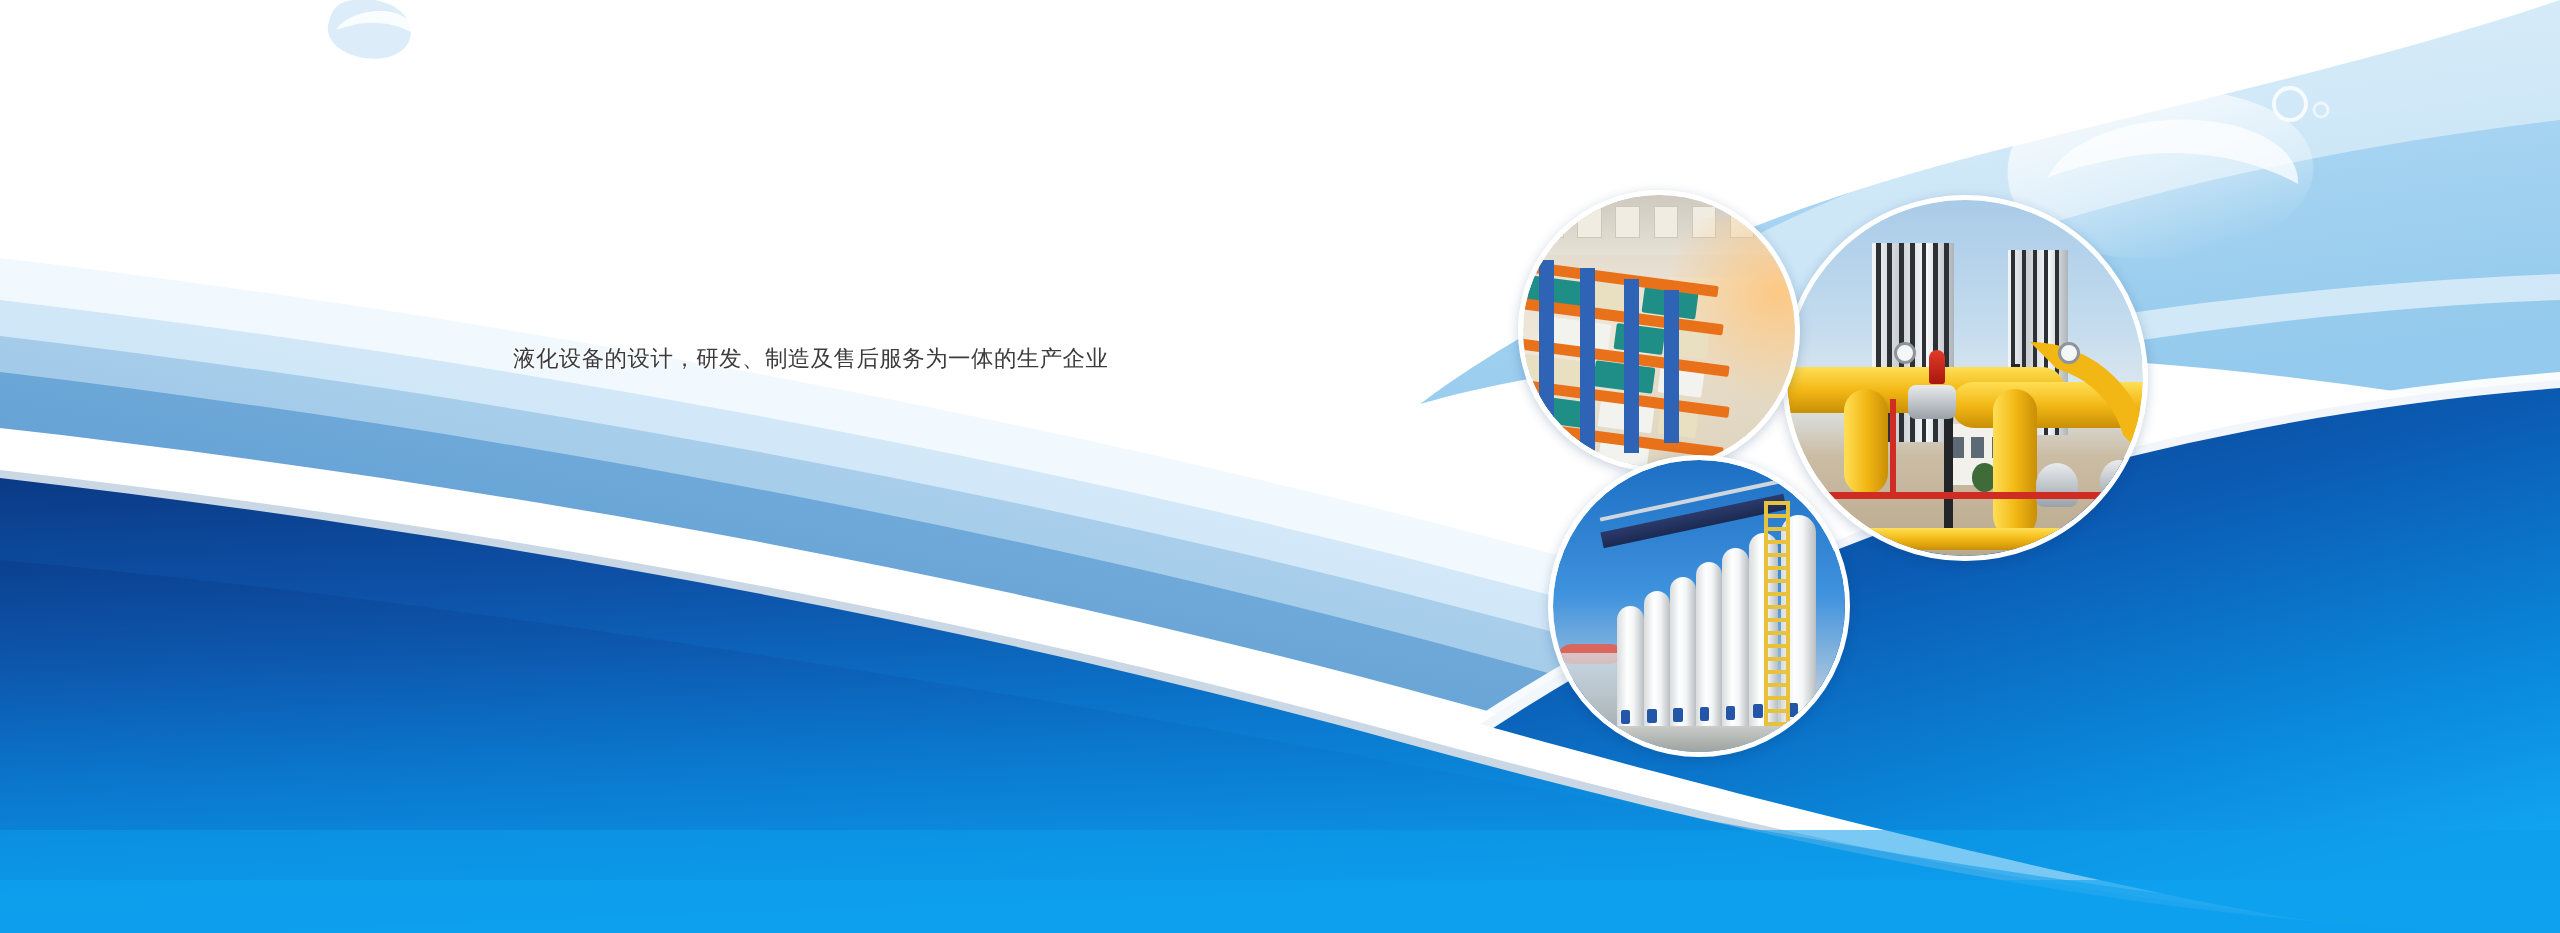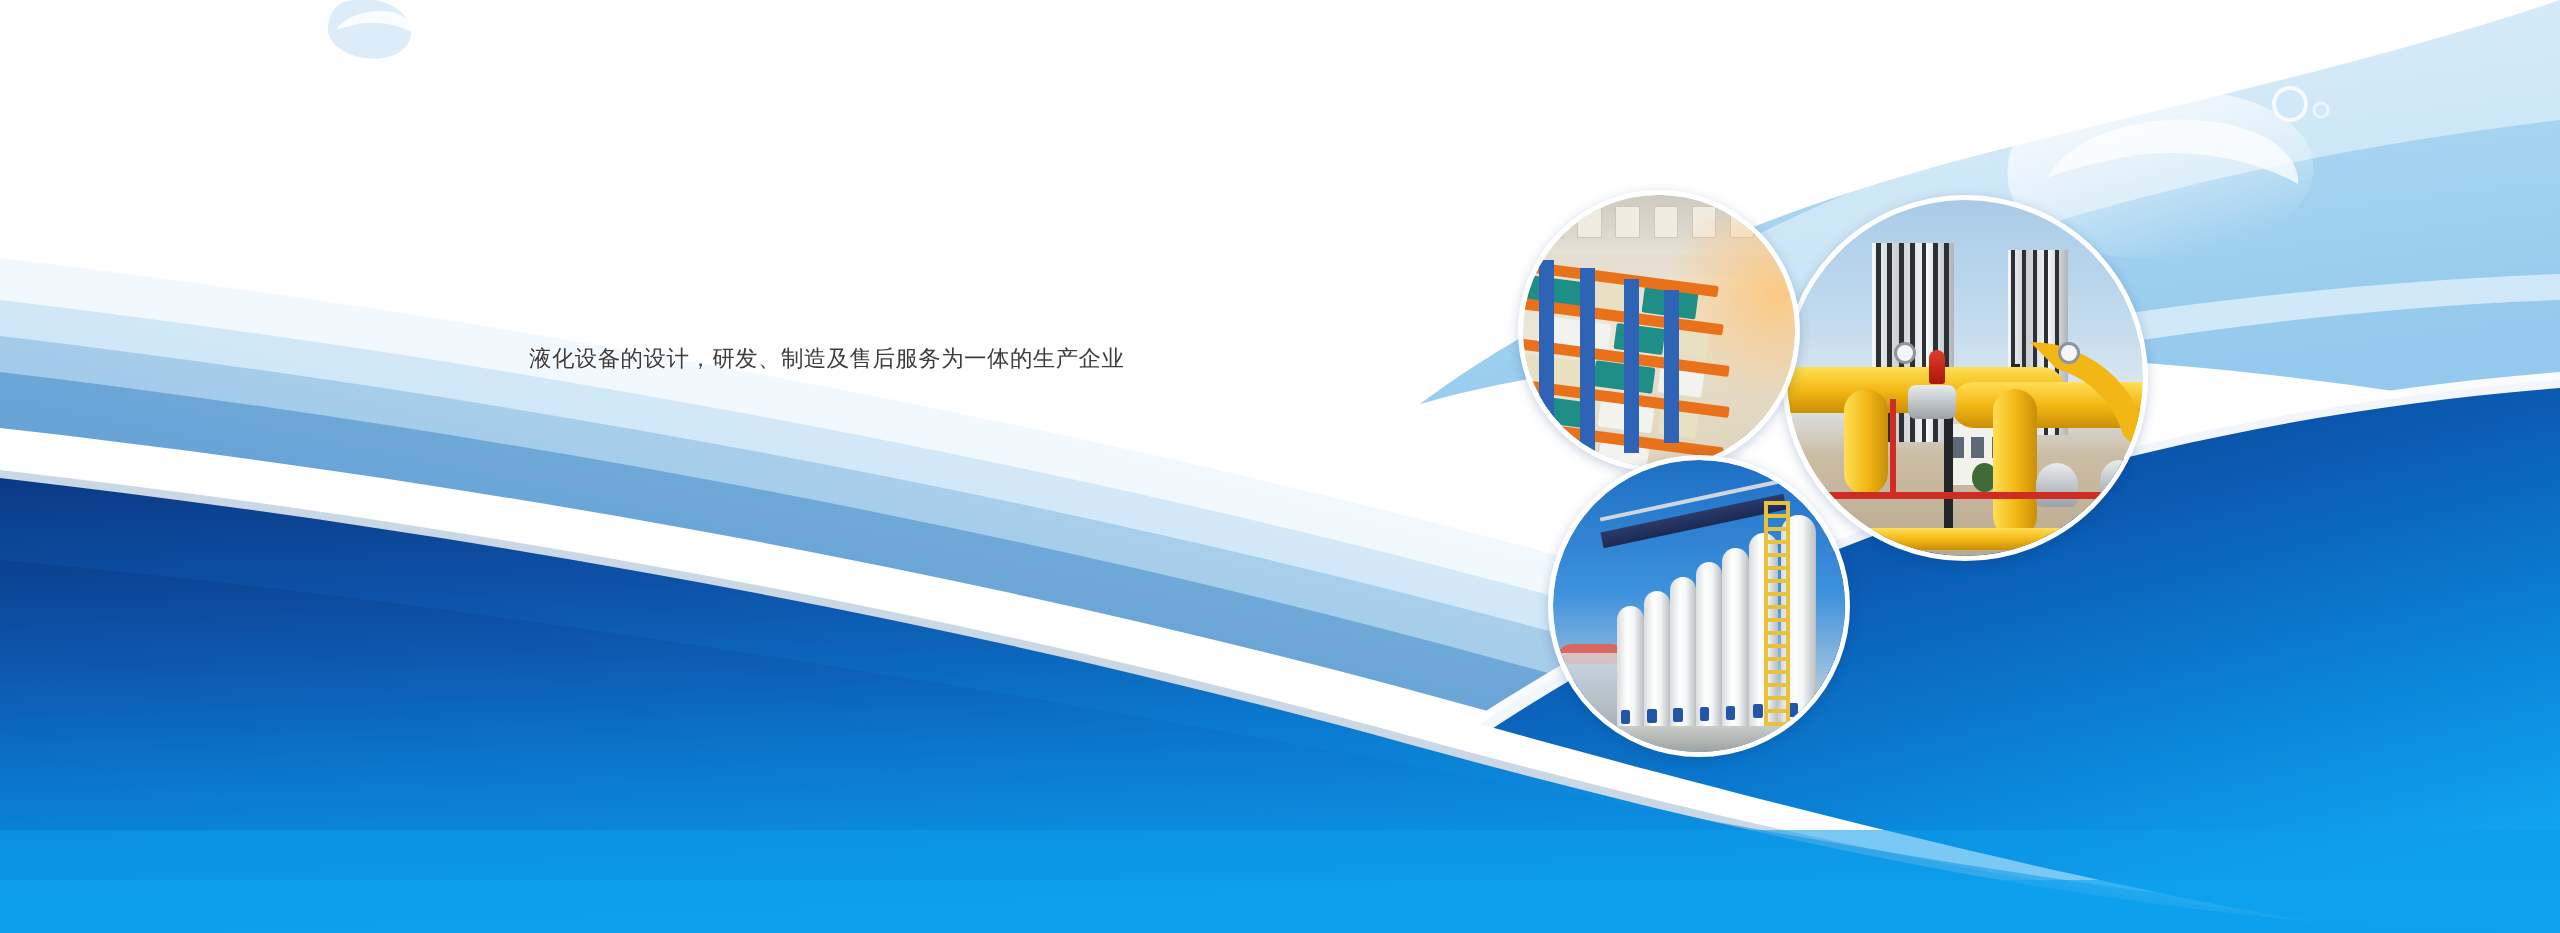--- a/index.html
+++ b/index.html
@@ -39,21 +39,21 @@
     line-height:33px;
     color:#3c3c3c;
     letter-spacing:.4px;
     max-width:980px;
     text-shadow:
       -1px 0 0 rgba(255,255,255,.9),
        1px 0 0 rgba(255,255,255,.9),
        0 -1px 0 rgba(255,255,255,.9),
        0  1px 0 rgba(255,255,255,.9);
   }
-  .company-desc .l2{ display:block;margin-left:16px; }
+  .company-desc .l2{ display:block; }
 
   
   .photos{ position:absolute; inset:0; z-index:30; pointer-events:none; }
   .circle{
     position:absolute;
     border-radius:50%;
     border:5px solid #ffffff;
     overflow:hidden;
     box-shadow:0 3px 12px rgba(10,50,110,.22);
     pointer-events:auto;

